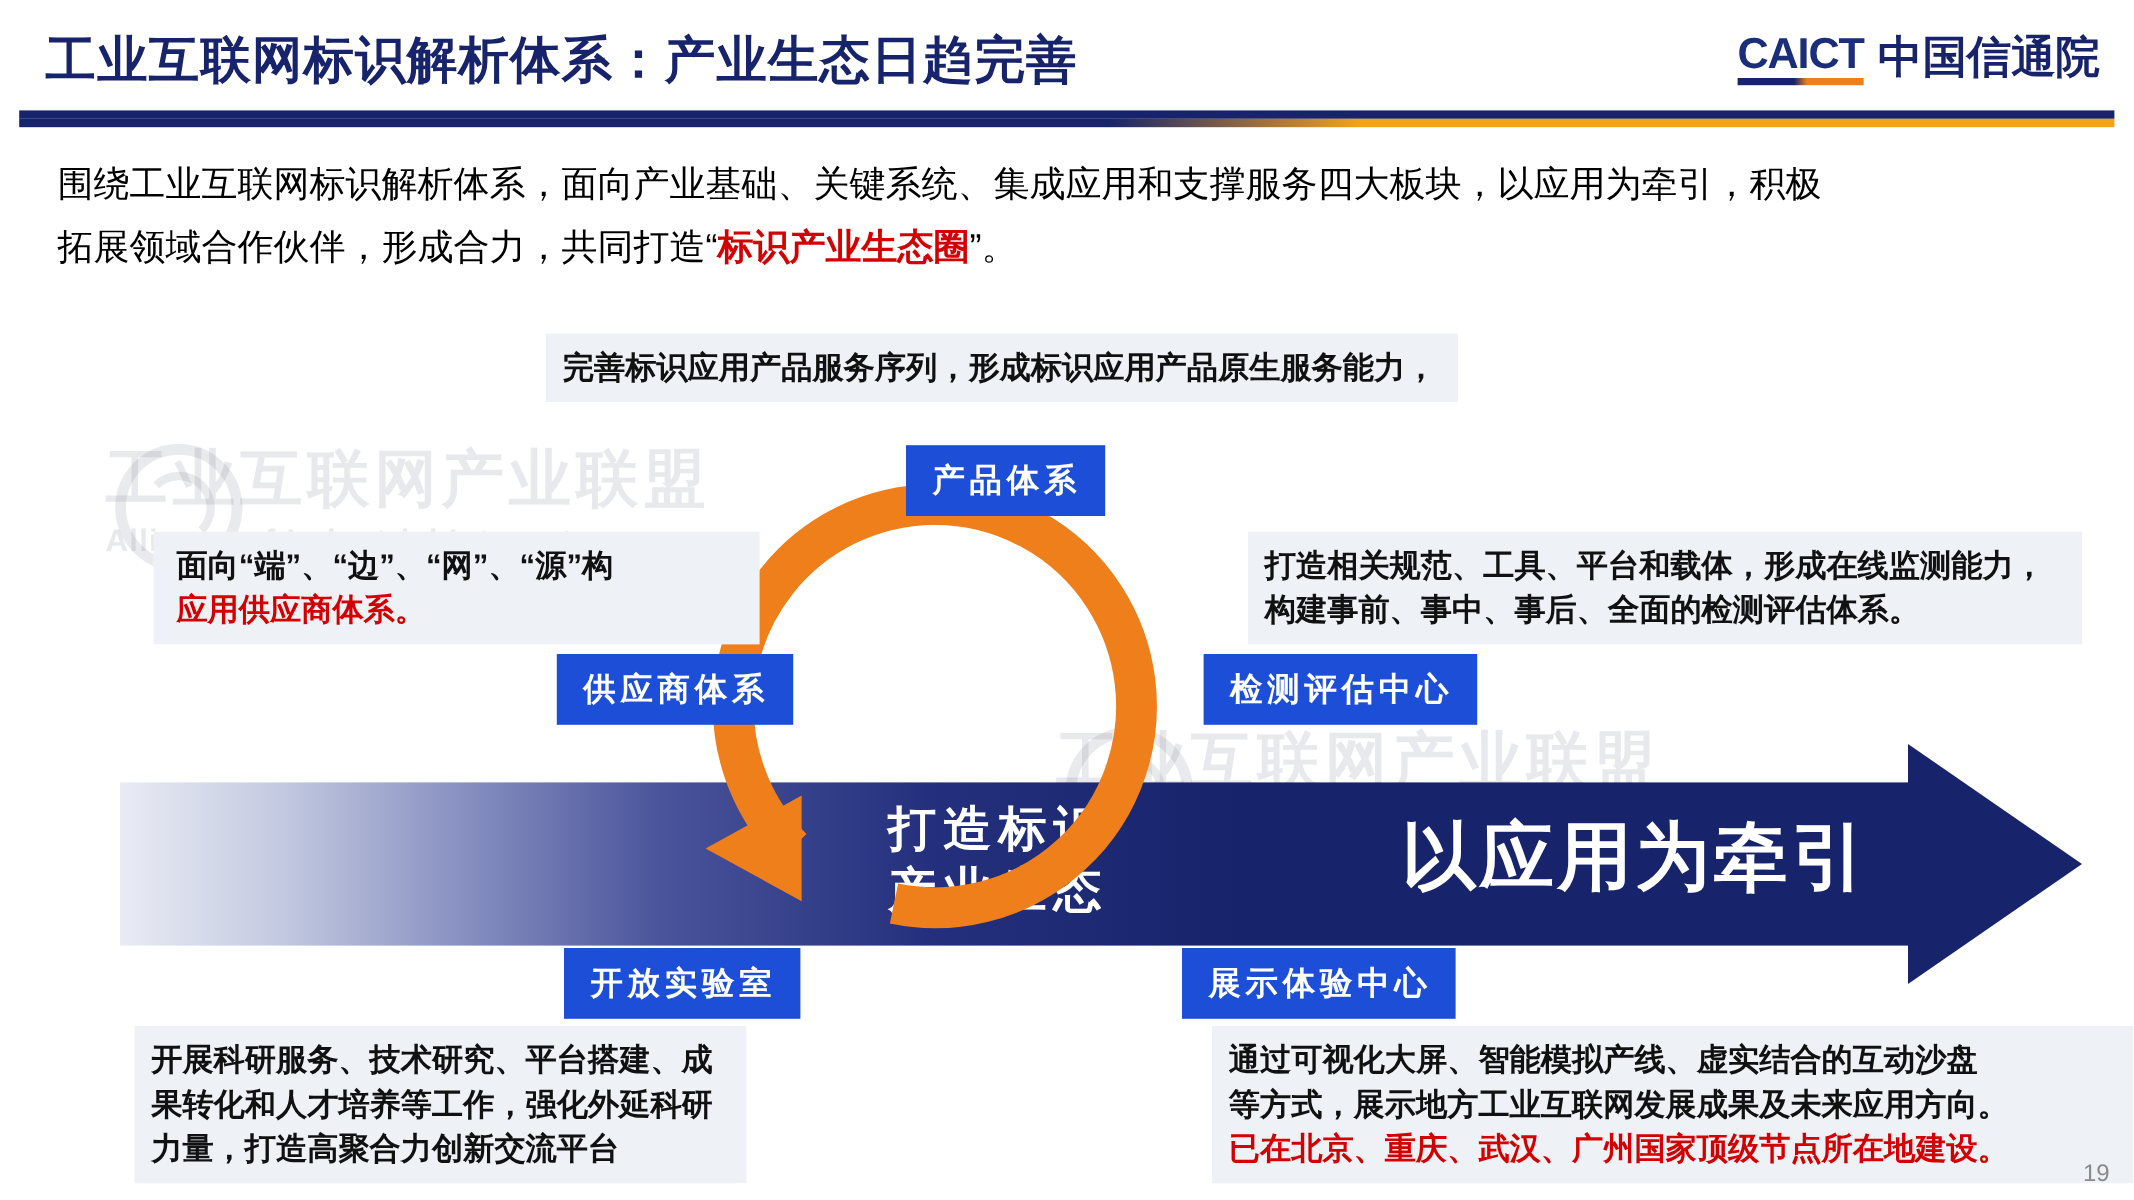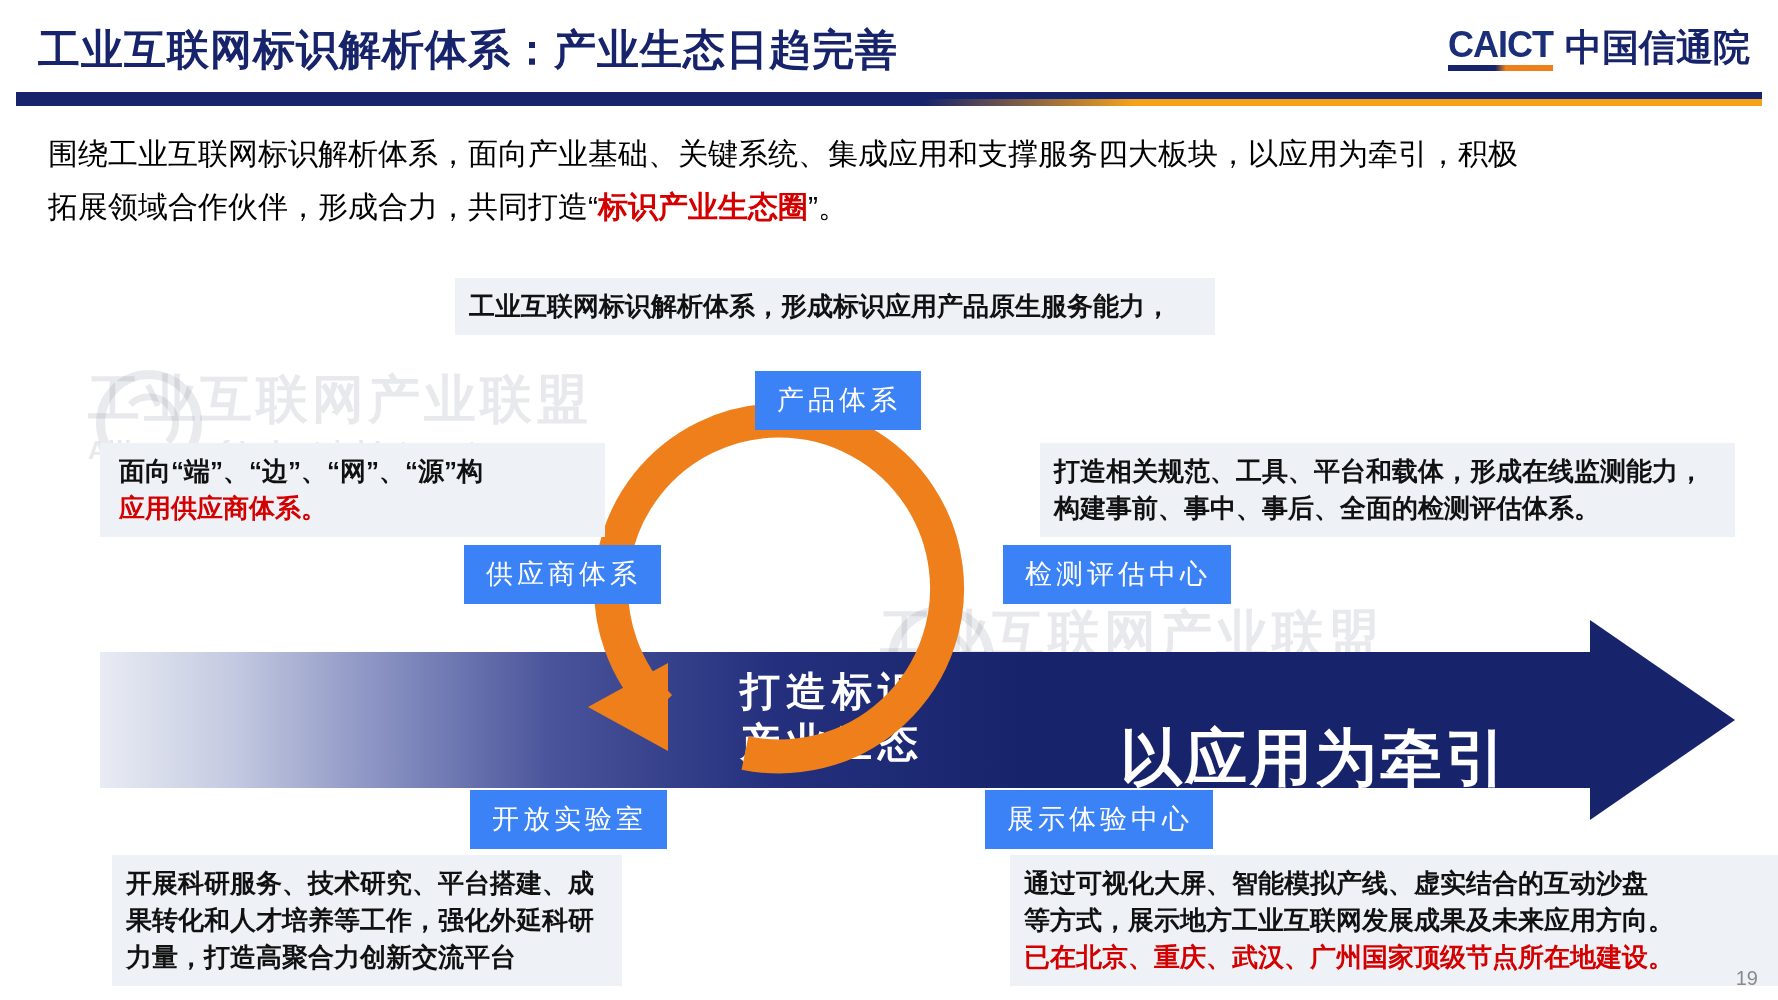--- a/index.html
+++ b/index.html
@@ -110,41 +110,41 @@
     letter-spacing: 3px; white-space: nowrap;
   }
 
   
   #cycle { position: absolute; left: 540px; top: 355px; width: 520px; height: 470px; }
   #cycle svg { display: block; }
 
   
   .node-chip {
     position: absolute;
-    background: #3b82f6; color: #ffffff;
-    font-size: 27px; font-weight: normal; letter-spacing: 4px;
+    background: #1d4ed8; color: #ffffff;
+    font-size: 27px; font-weight: bold; letter-spacing: 4px;
     padding: 11px 20px 12px 22px; white-space: nowrap;
     text-align: center;
   }
   #chip-product  { left: 755px;  top: 371px; }
   #chip-supplier { left: 464px;  top: 545px; text-align: right; }
   #chip-testing  { left: 1003px; top: 545px; }
   #chip-lab      { left: 470px;  top: 790px; }
   #chip-exp      { left: 985px;  top: 790px; }
 
   
   .callout {
     position: absolute;
     background: #eef2f7;
     color: #111111;
     font-size: 26px; font-weight: bold; line-height: 1.42;
     padding: 10px 14px;
   }
   #callout-top    { left: 455px;  top: 278px; width: 760px; }
-  #callout-left   { left: 100px;  top: 443px; width: 505px; padding-left: 19px; }
+  #callout-left   { left: 128px;  top: 443px; width: 505px; padding-left: 19px; }
   #callout-right  { left: 1040px; top: 443px; width: 695px; }
   #callout-bl     { left: 112px;  top: 855px; width: 510px; }
   #callout-br     { left: 1010px; top: 855px; width: 880px; }
 
   
   #page-number {
     position: absolute; right: 20px; bottom: 10px;
     font-size: 20px; color: #8a8a8a;
   }
 </style>
@@ -187,40 +187,40 @@
   </div>
 
   <div id="big-arrow">
     <div id="arrow-shaft"></div>
     <div id="arrow-head"></div>
   </div>
   <div id="arrow-core-label" style="position:absolute; left:740px; top:666px;">
     <div>打造标识</div>
     <div>产业生态</div>
   </div>
-  <div id="arrow-main-label" style="position:absolute; left:1120px; top:672px;margin-top:44px;">以应用为牵引</div>
+  <div id="arrow-main-label" style="position:absolute; left:1168px; top:672px;">以应用为牵引</div>
 
   <div id="cycle">
     <svg width="520" height="470" viewBox="0 0 520 470">
 
       <path d="M 120 352
                A 168 168 0 1 1 205 398" fill="none" stroke="#ef7f1a" stroke-width="34" stroke-linecap="butt"></path>
 
       <polygon points="48,352 128,308 128,396" fill="#ef7f1a"></polygon>
     </svg>
   </div>
 
   <div class="node-chip" id="chip-product">产品体系</div>
   <div class="node-chip" id="chip-supplier">供应商体系</div>
   <div class="node-chip" id="chip-testing">检测评估中心</div>
   <div class="node-chip" id="chip-lab">开放实验室</div>
   <div class="node-chip" id="chip-exp">展示体验中心</div>
 
   <div class="callout" id="callout-top">
-    <div>工业互联网标识解析体系，形成标识应用产品原生服务能力，</div>
+    <div>完善标识应用产品服务序列，形成标识应用产品原生服务能力，</div>
   </div>
 
   <div class="callout" id="callout-left">
     <div>面向“端”、“边”、“网”、“源”构</div>
     <div class="hl-red">应用供应商体系。</div>
   </div>
 
   <div class="callout" id="callout-right">
     <div>打造相关规范、工具、平台和载体，形成在线监测能力，</div>
     <div>构建事前、事中、事后、全面的检测评估体系。</div>

